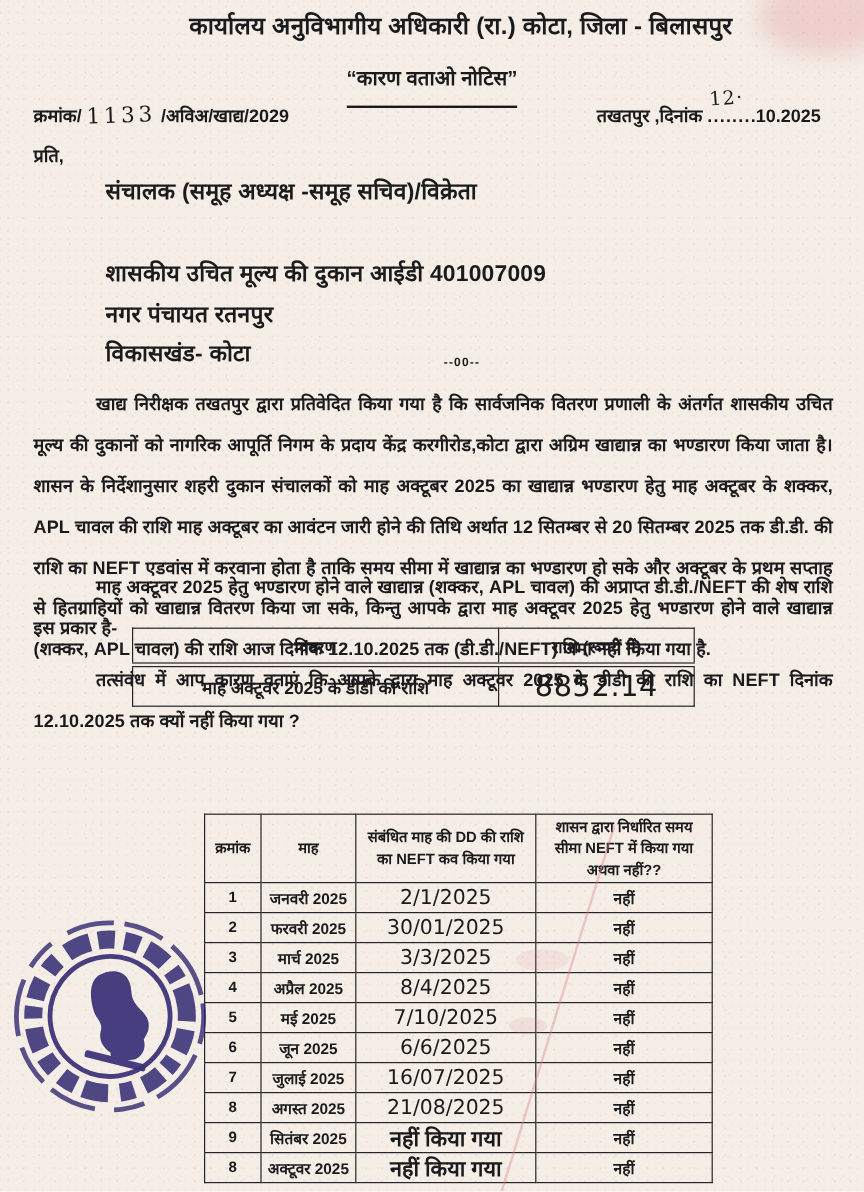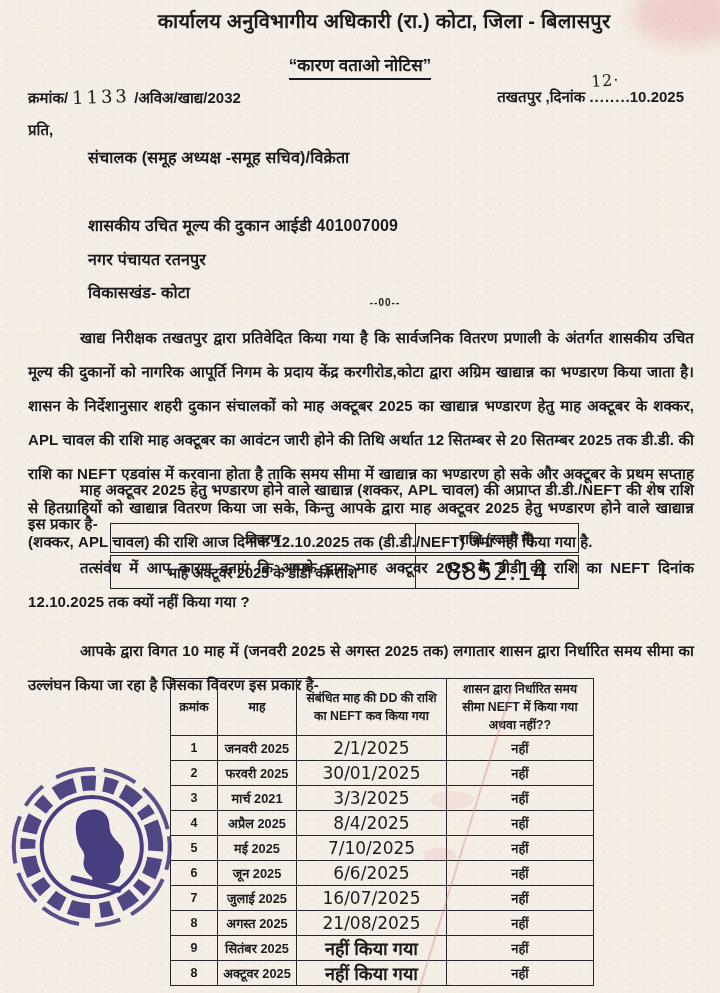--- a/index.html
+++ b/index.html
@@ -22,33 +22,33 @@
     background:rgba(222,130,145,0.28); border-radius:50%; filter:blur(9px);
   }
   .office-title{
     position:absolute; top:7px; left:0; width:100%;
     text-align:center; font-size:20px; font-weight:700; letter-spacing:0.2px;padding-left:24px;
   }
   .notice-title{
     position:absolute; top:53px; left:0; width:100%;
     text-align:center; font-size:17px; font-weight:700;
   }
-  .notice-title span{ border-bottom:2px solid #1b1b1d; padding-bottom:3px;}
+  .notice-title span{ border-bottom:2px solid #1b1b1d; padding-bottom:13px;}
   .ref-row{ position:absolute; top:86px; left:28px; right:36px; font-size:15px; font-weight:700;}
   .ref-left{ float:left;}
   .ref-right{ float:right; position:relative;}
   .hand{ font-family:"DejaVu Serif", serif; font-weight:400; font-size:18px; letter-spacing:3px; display:inline-block; transform:rotate(-2deg);}
   .date-dots{ position:relative; display:inline-block; letter-spacing:1px;}
   .hand-day{
     position:absolute; left:2px; top:-17px;
     font-family:"DejaVu Serif", serif; font-size:16px; font-weight:400;
     transform:rotate(-4deg); letter-spacing:1px;
   }
   .salutation{ position:absolute; top:119px; left:28px; font-size:15px; font-weight:700;}
-  .addr-line{ position:absolute; left:88px; font-size:16px; font-weight:600; letter-spacing:0.2px;}
+  .addr-line{ position:absolute; left:88px; font-size:19px; font-weight:600; letter-spacing:0.2px;}
   .separator{ position:absolute; top:297px; left:0; width:100%; text-align:center; font-size:10px; font-weight:700; letter-spacing:1px;margin-left:25px;}
   .para{
     position:absolute; left:28px; width:666px;
     font-size:15px; line-height:34px; font-weight:600;
     text-align:justify; text-indent:52px; letter-spacing:0.1px;
   }
   .para b{ font-weight:800;}
   .amount-table{
     position:absolute; top:523px; left:110px; width:462px;
     border-collapse:collapse; table-layout:fixed;
@@ -89,21 +89,21 @@
   <div class="office-title">कार्यालय अनुविभागीय अधिकारी (रा.) कोटा, जिला - बिलासपुर</div>
 
   <div class="notice-title">
     <span>“कारण वताओ नोटिस”</span>
   </div>
 
   <div class="ref-row">
     <div class="ref-left">
       <span>क्रमांक/</span>
       <span class="hand">1133</span>
-      <span>/अविअ/खाद्य/2032</span>
+      <span>/अविअ/खाद्य/2029</span>
     </div>
     <div class="ref-right">
       <span>तखतपुर ,दिनांक</span>
       <span class="date-dots">
         <span>.......</span>
         <span class="hand-day">12·</span>
       </span><span>.10.2025</span>
     </div>
   </div>
 
@@ -130,21 +130,20 @@
       </tr>
       <tr class="data">
         <td>माह अक्टूवर 2025 के डीडी की राशि</td>
         <td><span class="amount-value">8852.14</span></td>
       </tr>
     </tbody>
   </table>
 
   <div class="para" style="top:551px; font-weight:700">तत्संवंध में आप कारण वताएं कि आपके द्वारा माह अक्टूवर 2025 के डीडी की राशि का NEFT दिनांक 12.10.2025 तक क्यों नहीं किया गया ?</div>
 
-  <div class="para" style="top:634px">आपके द्वारा विगत 10 माह में (जनवरी 2025 से अगस्त 2025 तक) लगातार शासन द्वारा निर्धारित समय सीमा का उल्लंघन किया जा रहा है जिसका विवरण इस प्रकार है-</div>
 
   <table class="history-table">
     <tbody>
       <tr class="hdr">
         <td class="c-sno">क्रमांक</td>
         <td class="c-month">माह</td>
         <td class="c-date">संबंधित माह की DD की राशि का NEFT कव किया गया</td>
         <td class="c-flag">शासन द्वारा निर्धारित समय सीमा NEFT में किया गया अथवा नहीं??</td>
       </tr>
       <tr class="row">
@@ -154,21 +153,21 @@
         <td class="c-flag">नहीं</td>
       </tr>
       <tr class="row">
         <td class="c-sno">2</td>
         <td class="c-month">फरवरी 2025</td>
         <td class="c-date neft-big">30/01/2025</td>
         <td class="c-flag">नहीं</td>
       </tr>
       <tr class="row">
         <td class="c-sno">3</td>
-        <td class="c-month">मार्च 2021</td>
+        <td class="c-month">मार्च 2025</td>
         <td class="c-date neft-big">3/3/2025</td>
         <td class="c-flag">नहीं</td>
       </tr>
       <tr class="row">
         <td class="c-sno">4</td>
         <td class="c-month">अप्रैल 2025</td>
         <td class="c-date neft-big">8/4/2025</td>
         <td class="c-flag">नहीं</td>
       </tr>
       <tr class="row">

